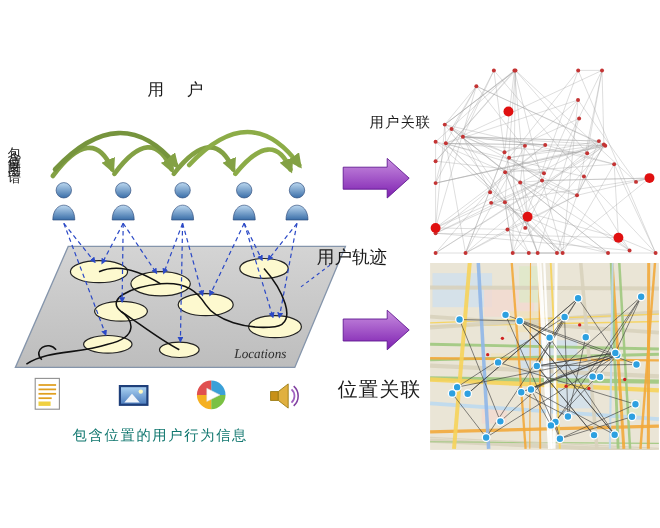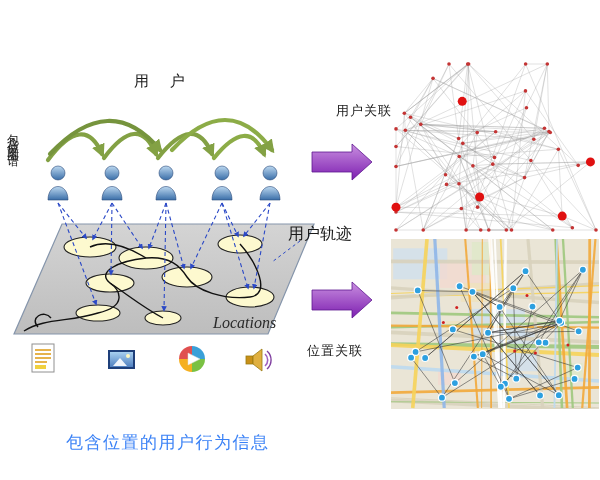--- a/index.html
+++ b/index.html
@@ -6,24 +6,24 @@
   html,body { width:600px; height:480px; }
   body { font-family:"DejaVu Sans","Liberation Sans",sans-serif; background:#ffffff; }
   #stage { position:relative; width:600px; height:480px; background:#fff; overflow:hidden; }
   #diagram-svg { position:absolute; left:0; top:0; width:600px; height:480px; }
   .lbl { position:absolute; color:#1a1a1a; white-space:nowrap; }
   #users-label        { left:134px; top:72px;  font-size:15px; letter-spacing:8px; }
   #vertical-label     { left:4px;   top:124px; font-size:12px; writing-mode:vertical-rl;
                         text-orientation:upright; letter-spacing:4px; }
   #user-assoc-label   { left:312px; top:102px; font-size:13px; letter-spacing:1px;margin-left:24px; }
   #user-traj-label    { left:288px; top:224px; font-size:16px; }
-  #loc-assoc-label    { left:307px; top:342px; font-size:13px; letter-spacing:1px; }
-  #locations-label    { left:213px; top:314px; font-size:16px; font-style:italic;
+  #loc-assoc-label    { left:307px; top:342px; font-size:18px; letter-spacing:1px; }
+  #locations-label    { left:213px; top:314px; font-size:12px; font-style:italic;
                         font-family:"Liberation Serif","DejaVu Serif",serif; color:#2b2b2b; }
-  #behavior-caption   { left:66px;  top:387px; font-size:17px; letter-spacing:1.5px; color:#3b82f6;margin-top:44px; }
+  #behavior-caption   { left:66px;  top:387px; font-size:13px; letter-spacing:1.5px; color:#0f766e; }
   #watermark-banner   { position:absolute; left:320px; top:424px; width:280px; height:53px;
                         background:#f4eed8; display:flex; align-items:center; justify-content:center;
                         font-size:17px; color:#2a2a2a; }
 </style>
 </head>
 <body>
 
 <div id="stage">
 
   <svg id="diagram-svg" viewBox="0 0 600 480" xmlns="http://www.w3.org/2000/svg">

